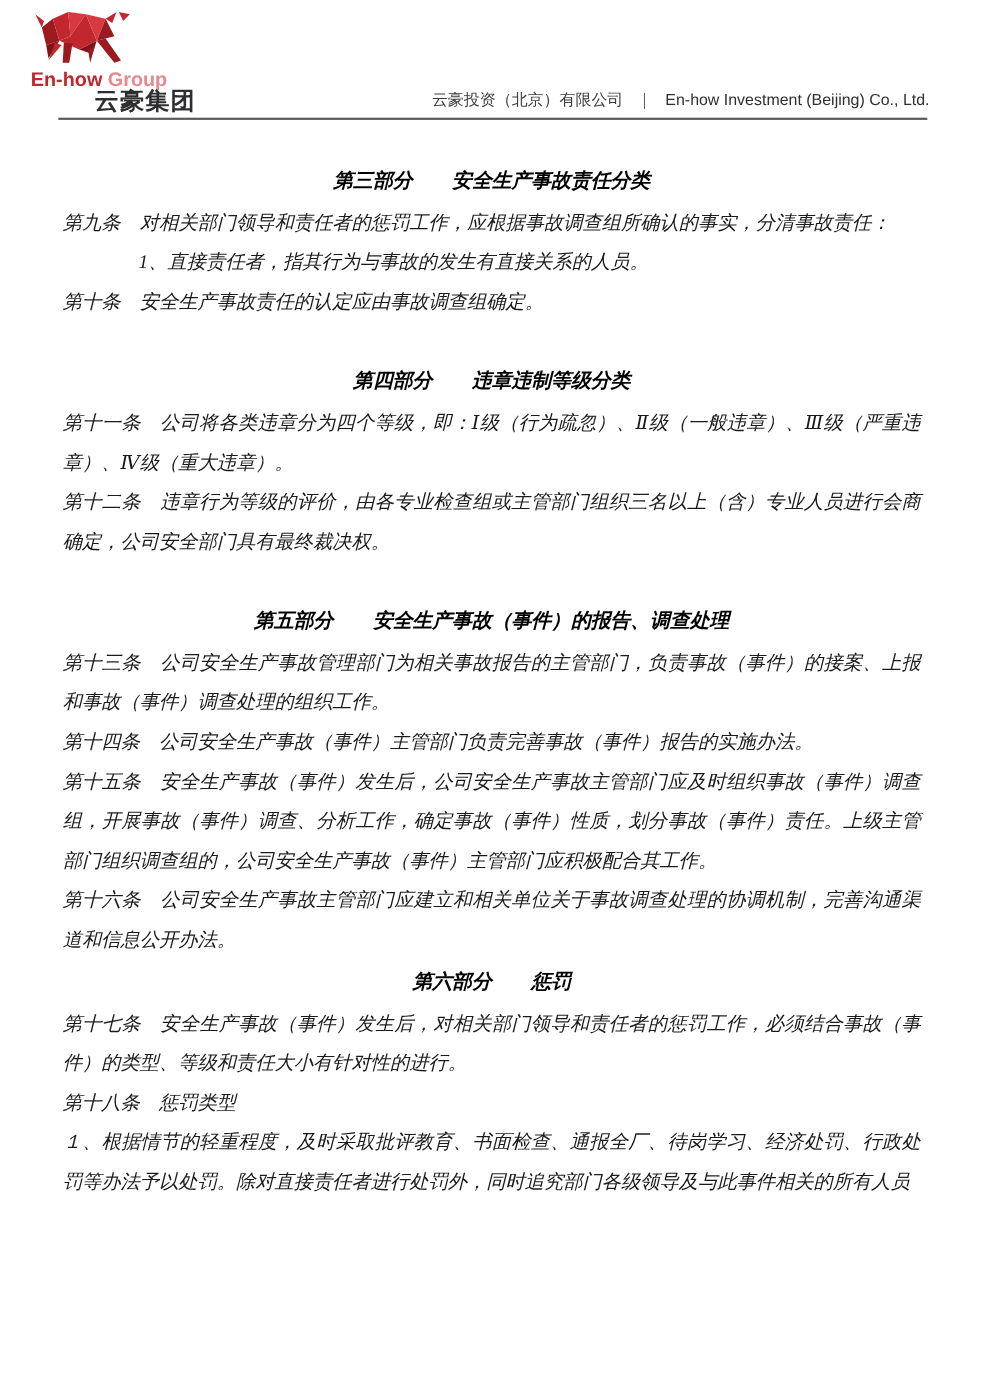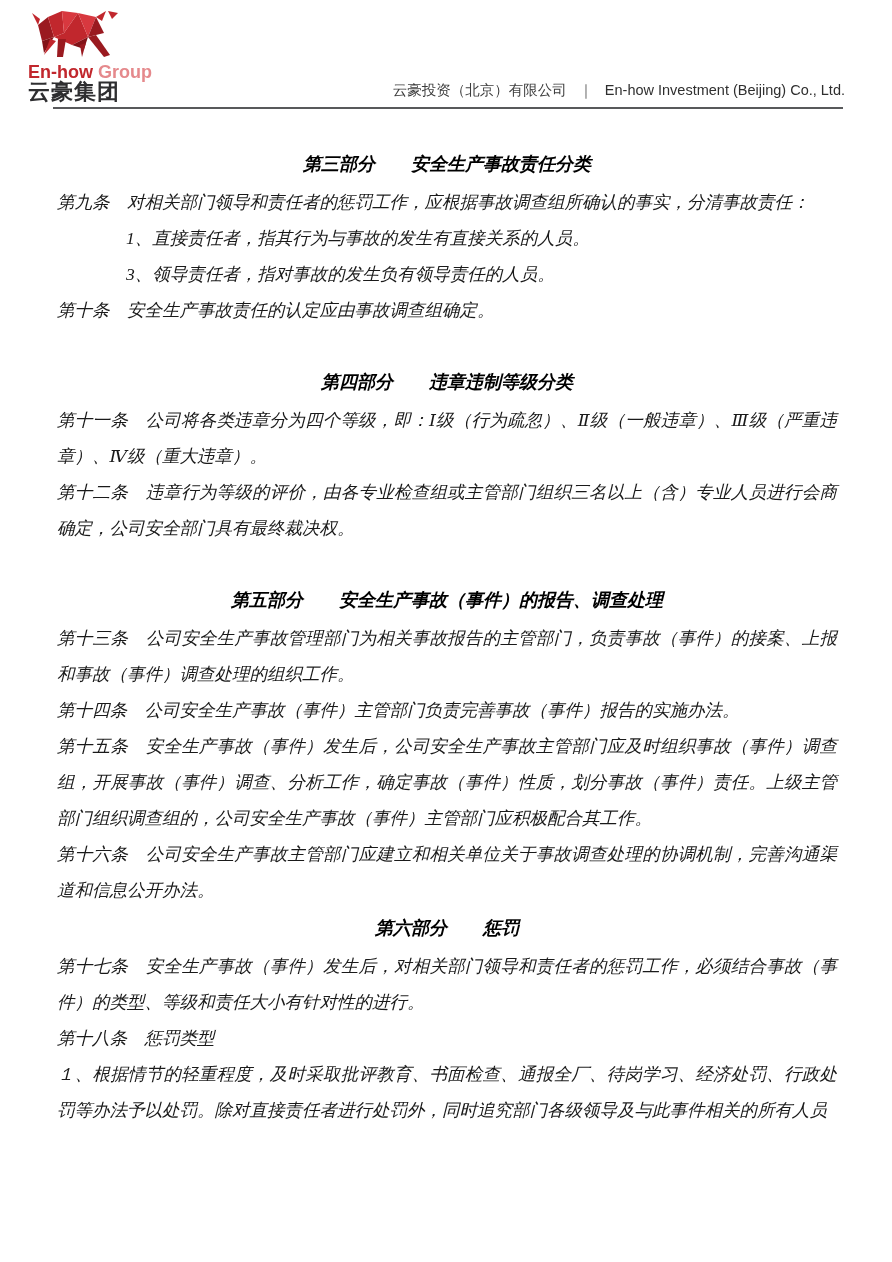--- a/index.html
+++ b/index.html
@@ -26,21 +26,21 @@
   .brand-en{
     font-family:"Liberation Sans","DejaVu Sans",sans-serif;
     font-size:18px;line-height:15px;font-weight:bold;
     margin-top:5px;white-space:nowrap;
   }
   .brand-en .primary{color:var(--logo-red);}
   .brand-en .secondary{color:var(--brand-red-light);font-weight:600;}
   .brand-cn{
     font-family:"Liberation Sans","DejaVu Sans",sans-serif;
     font-size:22px;line-height:23px;font-weight:900;
-    color:#2e2e30;letter-spacing:1px;white-space:nowrap;
+    color:#2e2e30;letter-spacing:1px;white-space:nowrap;text-align:right;
   }
   .header-company{
     position:absolute;top:81px;right:47px;
     font-size:14.5px;color:#3d3d3d;white-space:nowrap;
   }
   .header-company .cn{font-family:Liberation Sans, sans-serif;margin-top:16px;}
   .header-company .sep{margin:0 12px;color:#555;}
   .header-company .en{font-family:"Liberation Sans","DejaVu Sans",sans-serif;color:#2f2f2f;}
   .header-divider{
     position:absolute;top:107px;left:53px;width:790px;height:2px;
@@ -98,21 +98,20 @@
     <span class="cn">云豪投资（北京）有限公司</span><span class="sep">｜</span><span class="en">En-how Investment (Beijing) Co., Ltd.</span>
   </div>
 
   <div class="header-divider"></div>
 
   <main class="doc-body">
       <section class="doc-section">
         <h2 class="sec-heading">第三部分　　安全生产事故责任分类</h2>
         <p class="para">第九条　对相关部门领导和责任者的惩罚工作，应根据事故调查组所确认的事实，分清事故责任：</p>
         <p class="para indent">1、直接责任者，指其行为与事故的发生有直接关系的人员。</p>
-        <p class="para indent">3、领导责任者，指对事故的发生负有领导责任的人员。</p>
         <p class="para">第十条　安全生产事故责任的认定应由事故调查组确定。</p>
       </section>
       <section class="doc-section">
         <h2 class="sec-heading">第四部分　　违章违制等级分类</h2>
         <p class="para">第十一条　公司将各类违章分为四个等级，即：Ⅰ级（行为疏忽）、Ⅱ级（一般违章）、Ⅲ级（严重违章）、Ⅳ级（重大违章）。</p>
         <p class="para">第十二条　违章行为等级的评价，由各专业检查组或主管部门组织三名以上（含）专业人员进行会商确定，公司安全部门具有最终裁决权。</p>
       </section>
       <section class="doc-section">
         <h2 class="sec-heading">第五部分　　安全生产事故（事件）的报告、调查处理</h2>
         <p class="para">第十三条　公司安全生产事故管理部门为相关事故报告的主管部门，负责事故（事件）的接案、上报和事故（事件）调查处理的组织工作。</p>

